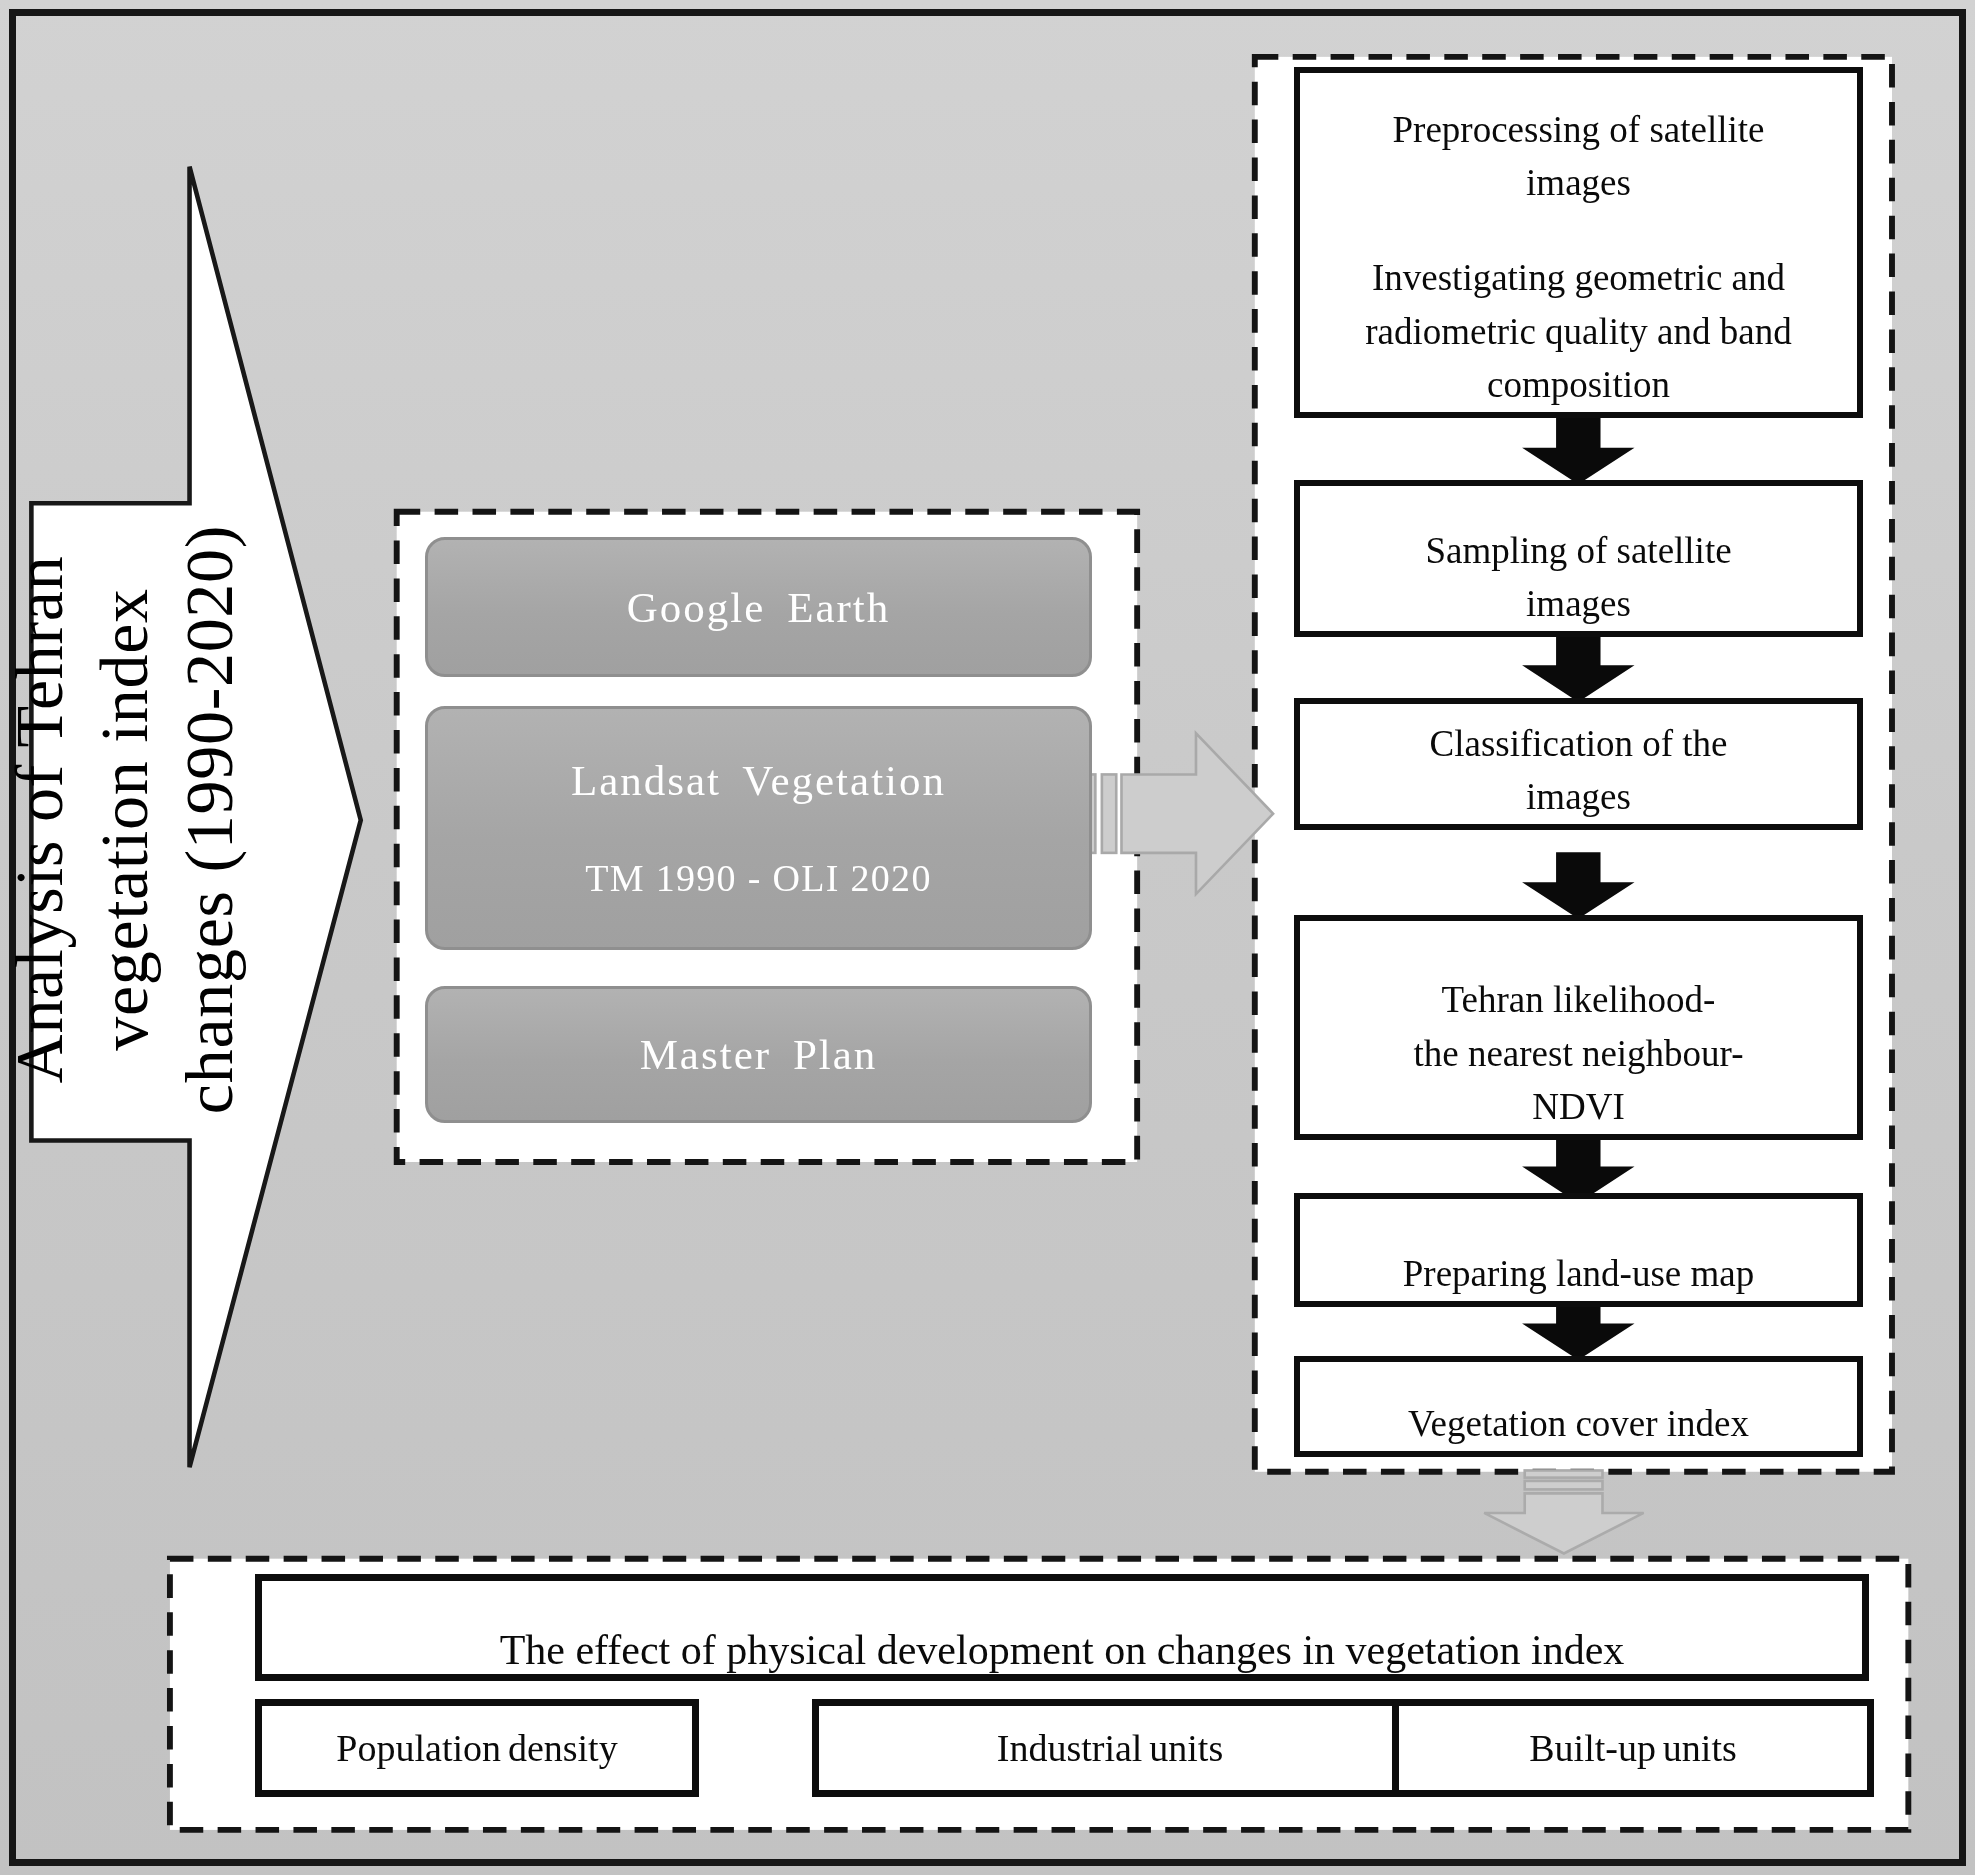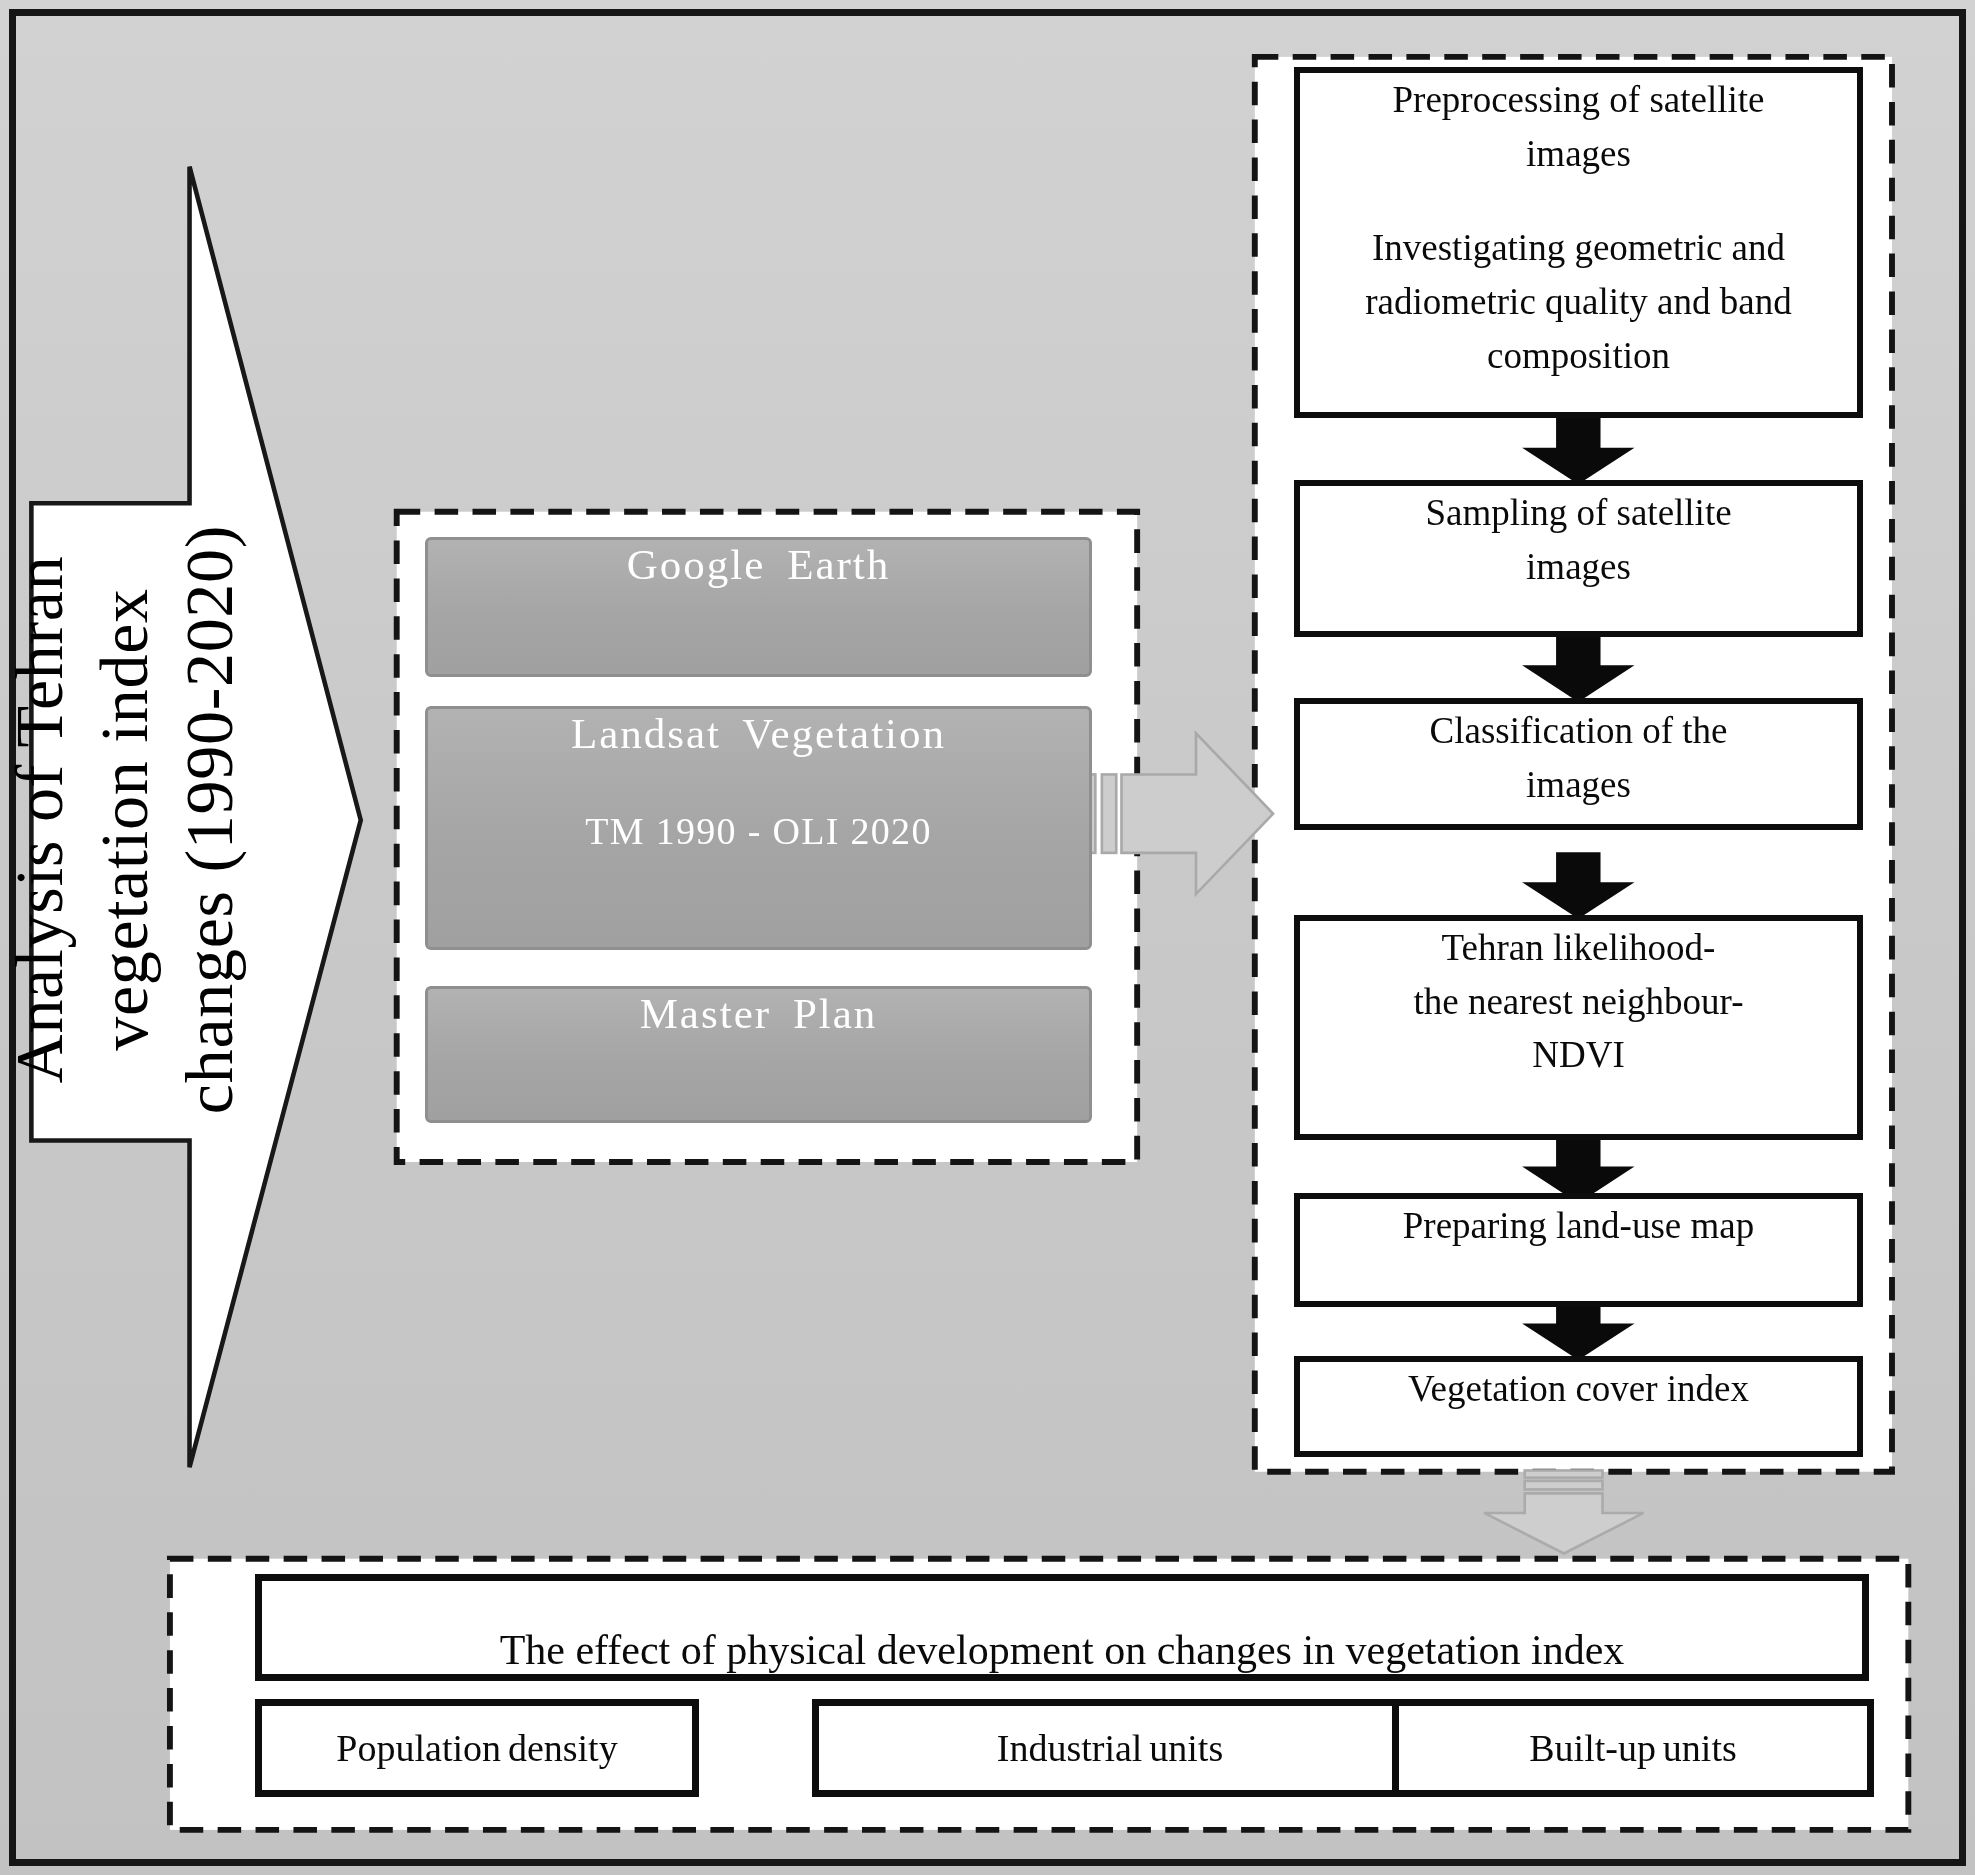--- a/index.html
+++ b/index.html
@@ -29,32 +29,32 @@
     height:261px;display:flex;flex-direction:column;justify-content:center;
     transform:rotate(-90deg);
     text-align:center;color:#000;
     font-size:68px;line-height:1.25;letter-spacing:0.7px;white-space:nowrap;
   }
 
   
   .source-box{
     position:absolute;left:425px;width:667px;box-sizing:border-box;
     background:linear-gradient(180deg,#b2b2b2 0%,#a5a5a5 55%,#a0a0a0 100%);
-    border:3.3px solid #8f8f8f;border-radius:6px;
-    display:flex;flex-direction:column;align-items:center;
+    border:3.3px solid #8f8f8f;border-radius:20px;
+    display:flex;flex-direction:column;justify-content:center;align-items:center;
     color:#ffffff;text-align:center;
   }
   .source-label{font-size:43px;letter-spacing:2px;word-spacing:9.1px;}
   .source-sublabel{font-size:38px;letter-spacing:1.3px;margin-top:51px;}
 
   
   .step-box{
     position:absolute;left:1294px;width:569px;box-sizing:border-box;
     background:#ffffff;border:6.5px solid #0d0d0d;
-    display:flex;flex-direction:column;justify-content:flex-start;align-items:center;
+    display:flex;flex-direction:column;justify-content:flex-end;align-items:center;
     color:#0a0a0a;text-align:center;font-size:37px;line-height:1.45;
   }
   .step-gap{height:41px;}
 
   
   .outcome-title-box{
     position:absolute;left:255px;top:1574px;width:1614px;height:107px;box-sizing:border-box;
     background:#ffffff;border:7.2px solid #0d0d0d;
     display:flex;justify-content:center;align-items:flex-end;
     color:#0a0a0a;text-align:center;font-size:42px;

